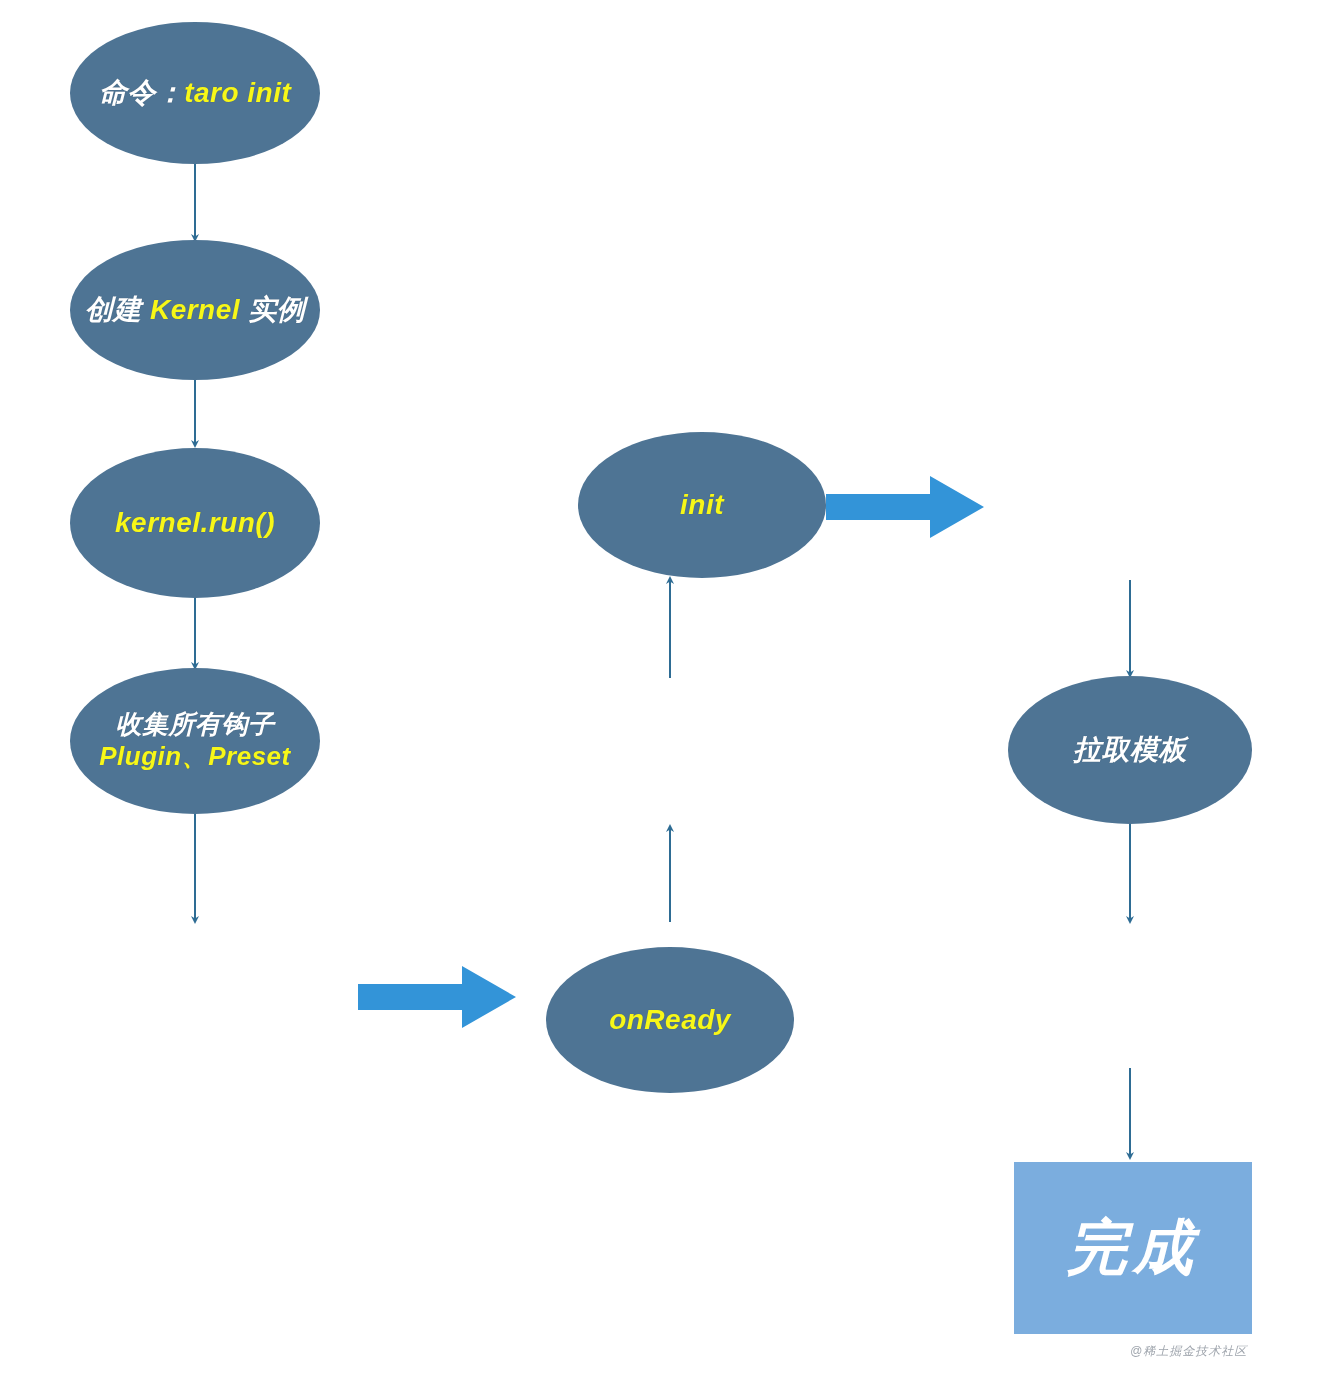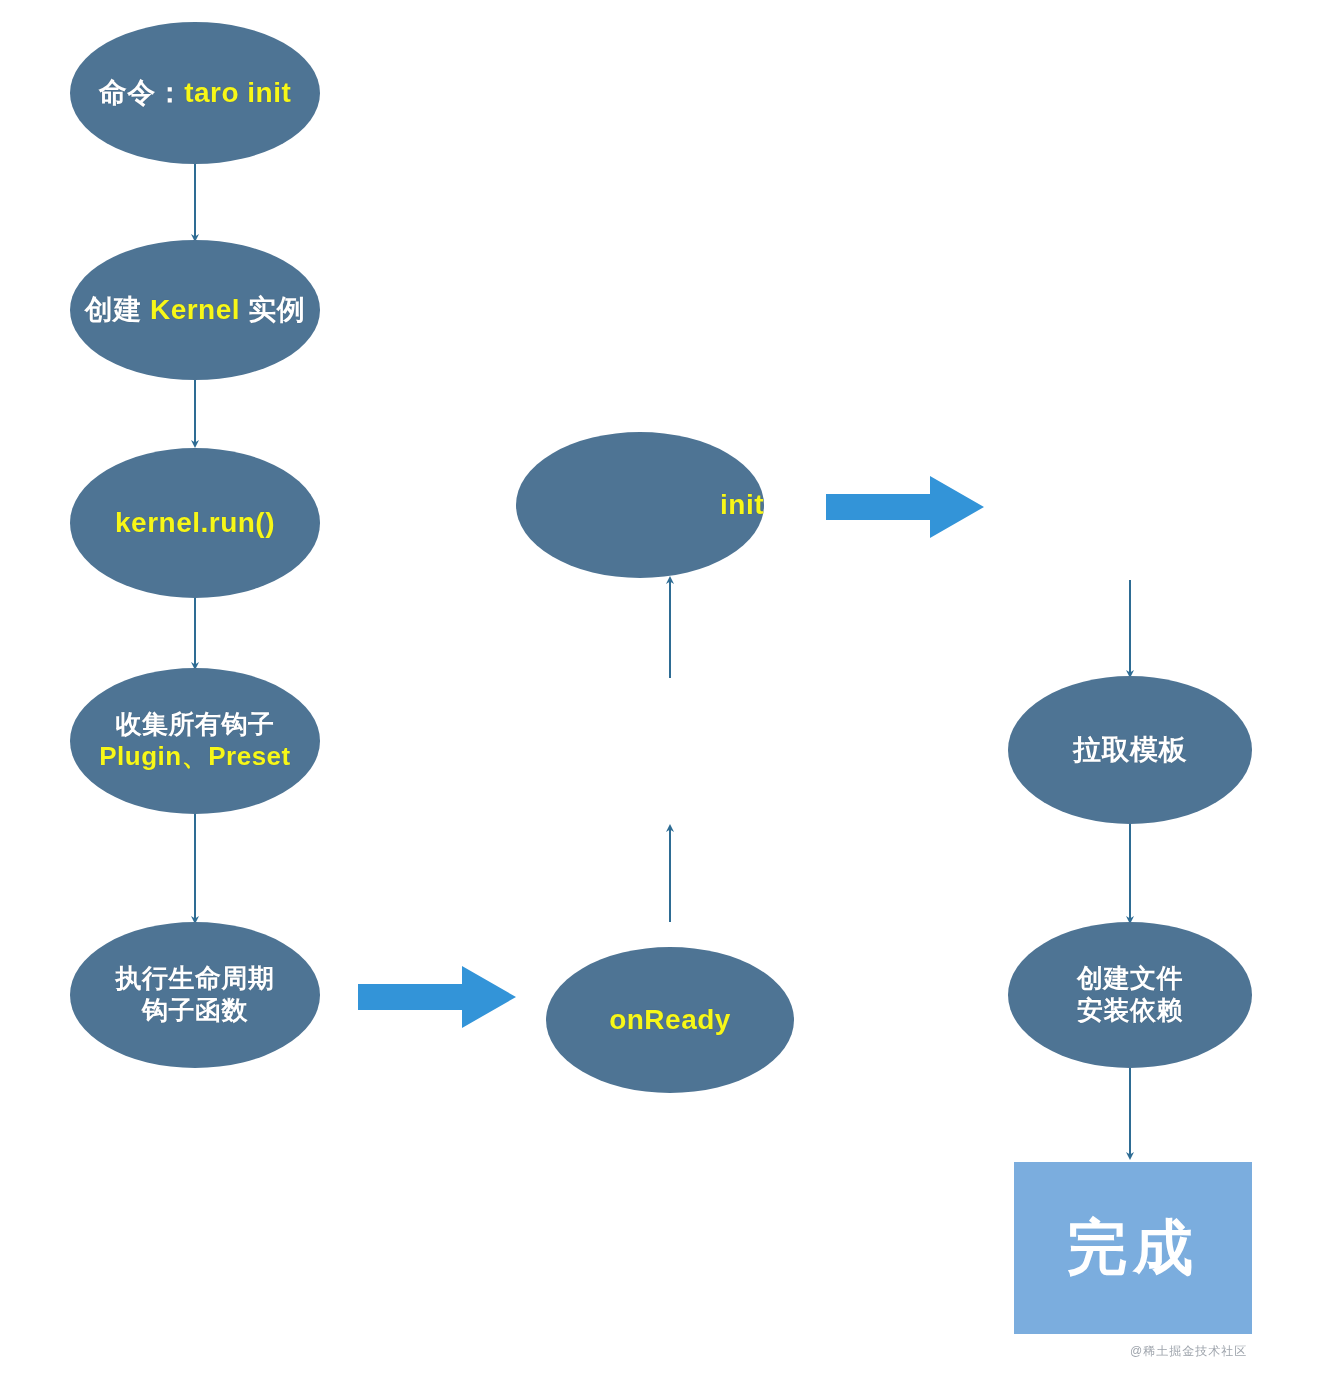--- a/index.html
+++ b/index.html
@@ -9,20 +9,21 @@
   }
   body {
     font-family: "Liberation Sans", "DejaVu Sans", sans-serif;
   }
   #canvas {
     position: relative;
     width: 1326px;
     height: 1394px;
     background: #ffffff;
     overflow: hidden;
+    font-style: italic;
   }
   svg.edges {
     position: absolute;
     left: 0;
     top: 0;
     width: 1326px;
     height: 1394px;
     pointer-events: none;
   }
   .node {
@@ -117,53 +118,41 @@
     </div>
   </div>
 
   <div class="node ellipse" style="left:70px; top:668px; width:250px; height:146px;">
     <div class="txt sz26">
       <div class="cn">收集所有钩子</div>
       <div class="hl">Plugin、Preset</div>
     </div>
   </div>
 
-  <div class="node ellipse" style="left:70px; top:922px; width:250px; height:146px;">
-    <div class="txt sz26">
-      <div class="cn">执行生命周期</div>
-      <div class="cn">钩子函数</div>
-    </div>
-  </div>
 
-  <div class="node ellipse" style="left:516px; top:432px; width:248px; height:146px;justify-content:flex-end;">
+  <div class="node ellipse" style="left:578px; top:432px; width:248px; height:146px;">
     <div class="txt sz28">
       <span class="hl">init</span>
     </div>
   </div>
 
 
   <div class="node ellipse" style="left:546px; top:947px; width:248px; height:146px;">
     <div class="txt sz28">
       <span class="hl">onReady</span>
     </div>
   </div>
 
 
   <div class="node ellipse" style="left:1008px; top:676px; width:244px; height:148px;">
     <div class="txt sz28">
       <span class="cn">拉取模板</span>
     </div>
   </div>
 
-  <div class="node ellipse" style="left:1008px; top:922px; width:244px; height:146px;">
-    <div class="txt sz26">
-      <div class="cn">创建文件</div>
-      <div class="cn">安装依赖</div>
-    </div>
-  </div>
 
   <div class="node rect" style="left:1014px; top:1162px; width:238px; height:172px;">
     <div class="txt">完成</div>
   </div>
 
   <div class="watermark" style="left:1130px; top:1343px;">@稀土掘金技术社区</div>
 
 </div>
 
 </body></html>

